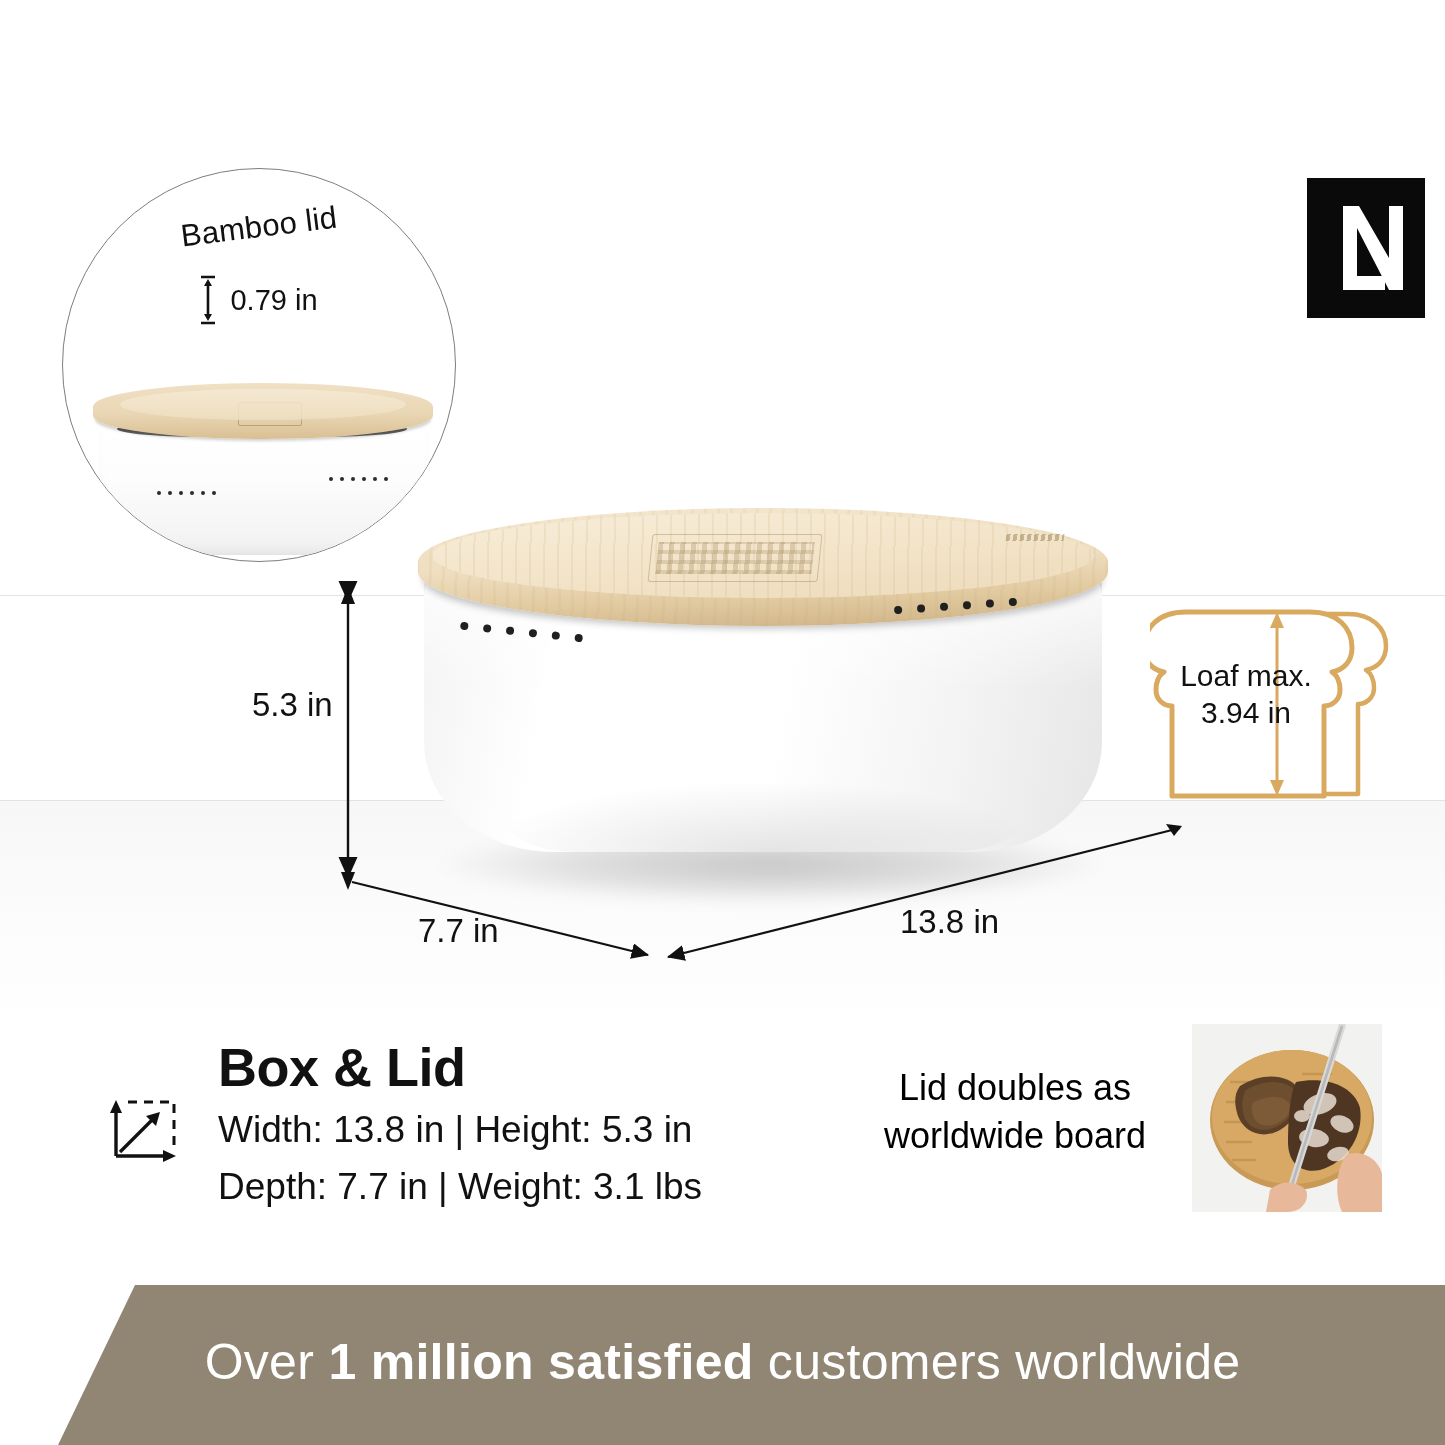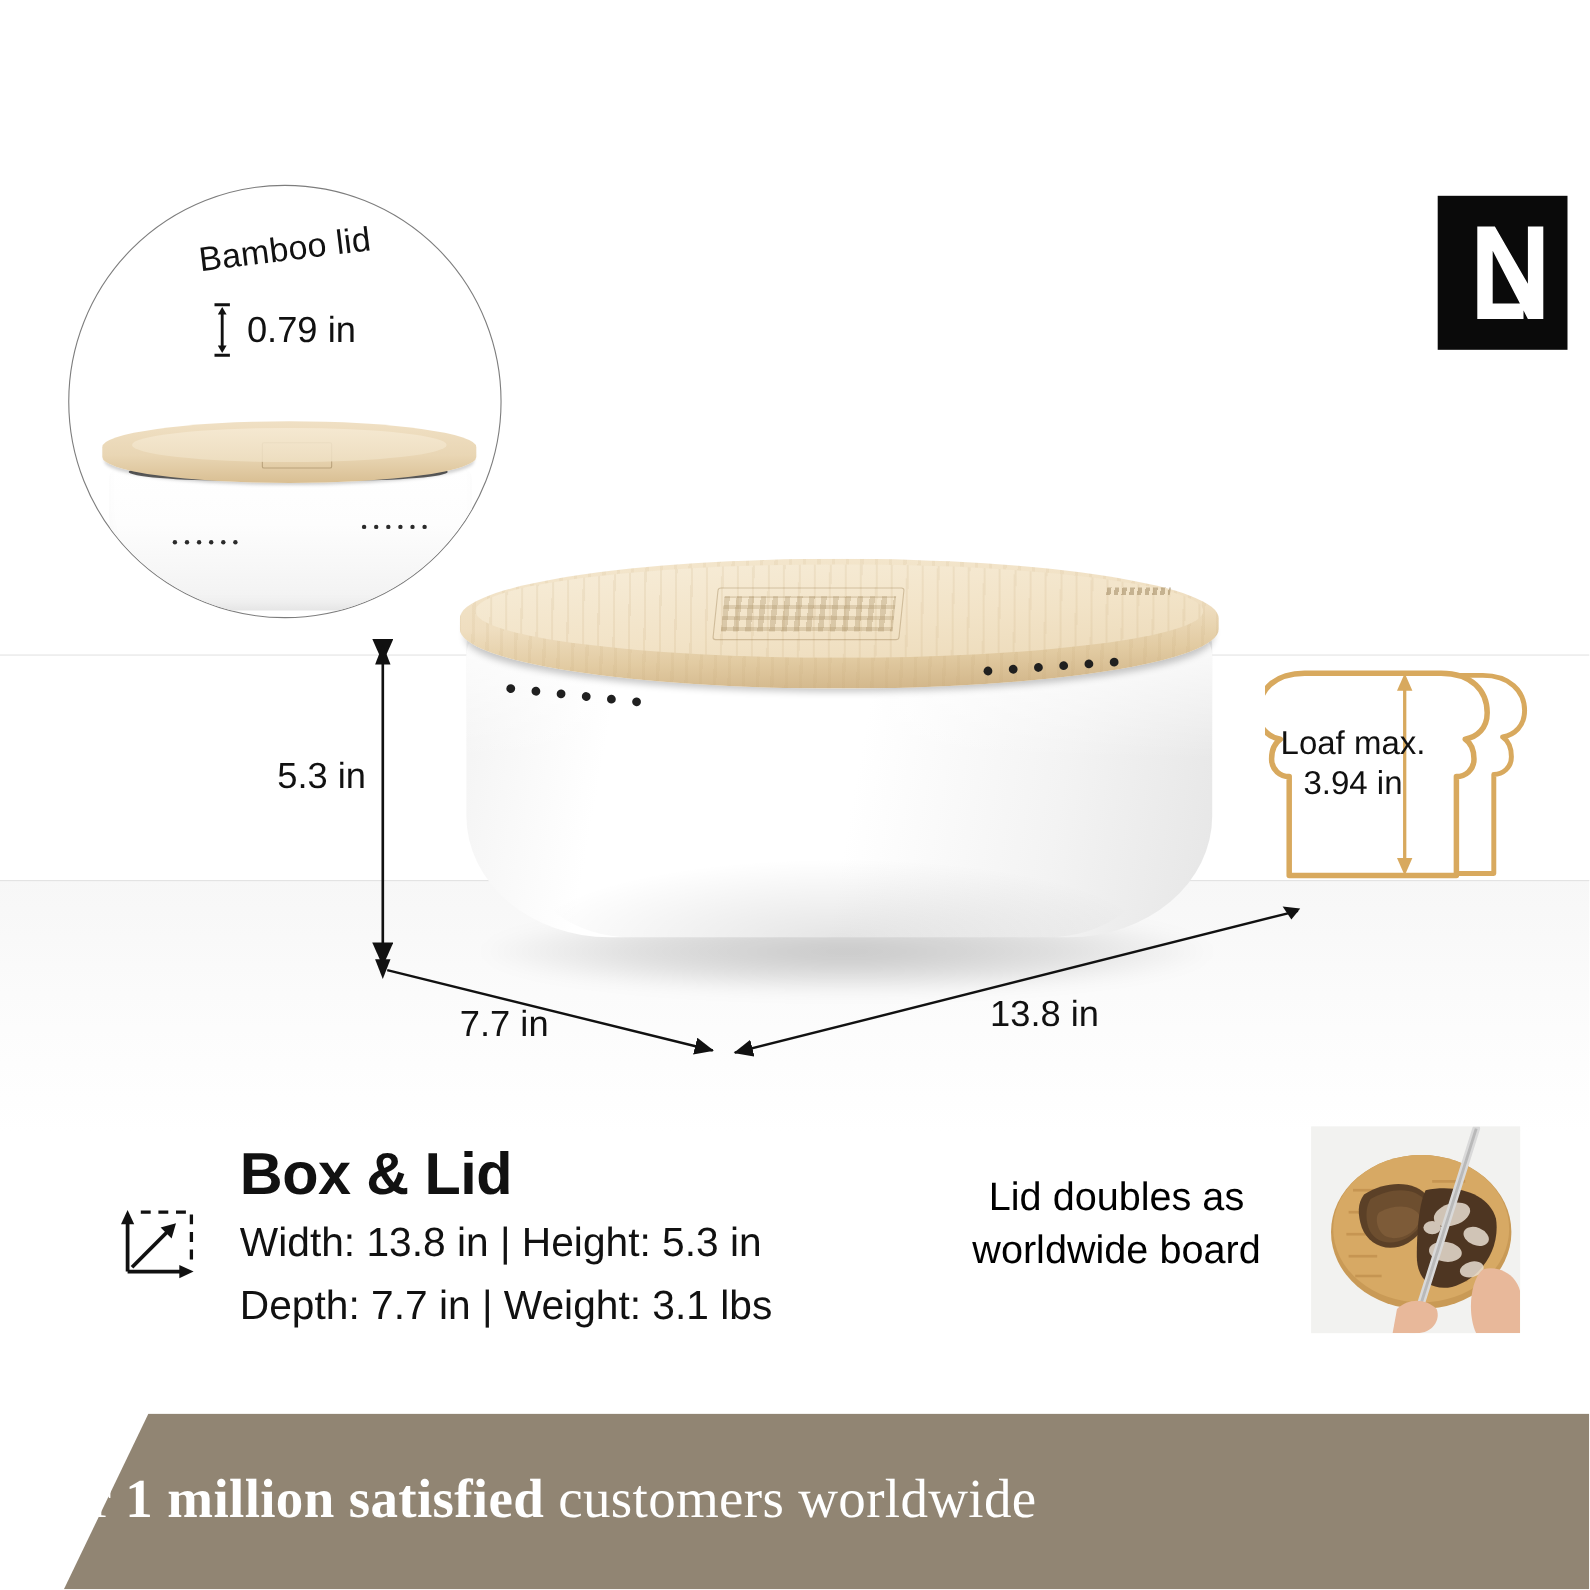--- a/index.html
+++ b/index.html
@@ -51,21 +51,21 @@
   .dc-label{
     position:absolute;left:0;top:40px;width:392px;text-align:center;
     font-size:31px;color:#111;
     transform:rotate(-7deg);
     transform-origin:50% 50%;
     letter-spacing:.2px;
   }
   .dc-measure{
     position:absolute;left:0;top:105px;width:392px;
     display:flex;align-items:center;justify-content:center;gap:14px;
-    font-size:33px;color:#111;
+    font-size:29px;color:#111;
   }
   .hgt-icon{display:block;width:16px;height:52px;}
 
   
   .mini{
     position:absolute;left:-6px;top:200px;width:420px;height:210px;
   }
   .mini-body{
     position:absolute;left:42px;top:56px;width:330px;height:130px;
     background:linear-gradient(180deg,#ffffff 0%,#fdfdfd 40%,#f1f1f1 100%);
@@ -175,21 +175,21 @@
   .dim-h{left:252px;top:686px;}
   .dim-d{left:418px;top:912px;}
   .dim-w{left:900px;top:903px;}
 
   
   .loaf{
     position:absolute;left:1150px;top:598px;width:245px;height:210px;
   }
   .loaf svg{position:absolute;inset:0;width:100%;height:100%;}
   .loaf-label{
-    position:absolute;left:0;top:60px;width:160px;text-align:center;
+    position:absolute;left:16px;top:60px;width:160px;text-align:center;
     font-size:30px;line-height:1.22;color:#111;
   }
 
   
   .spec{position:absolute;left:108px;top:1036px;width:640px;}
   .spec-icon{position:absolute;left:0;top:58px;width:72px;height:72px;}
   .spec-body{position:absolute;left:110px;top:0;}
   .spec-title{font-size:54px;font-weight:700;letter-spacing:-.5px;color:#111;}
   .spec-line{font-size:37px;line-height:1.38;color:#111;margin-top:6px;}
 
@@ -209,24 +209,24 @@
   .banner{
     position:absolute;left:0;top:1285px;width:1445px;height:160px;
   }
   .banner-bg{
     position:absolute;inset:0;
     background:#918573;
     clip-path:polygon(135px 0, 1445px 0, 1445px 160px, 58px 160px);
   }
   .banner-text{
     position:absolute;left:0;right:0;top:48px;
+    text-align:center;
     color:#ffffff;
     font-size:50px;letter-spacing:.3px;
     font-weight:300;
-    font-family:Liberation Serif, serif;
   }
   .banner-text b{font-weight:700;}
 </style>
 </head>
 <body>
 
 <div class="stage">
 
   <div class="floor"></div>
   <div class="guide g1"></div>

